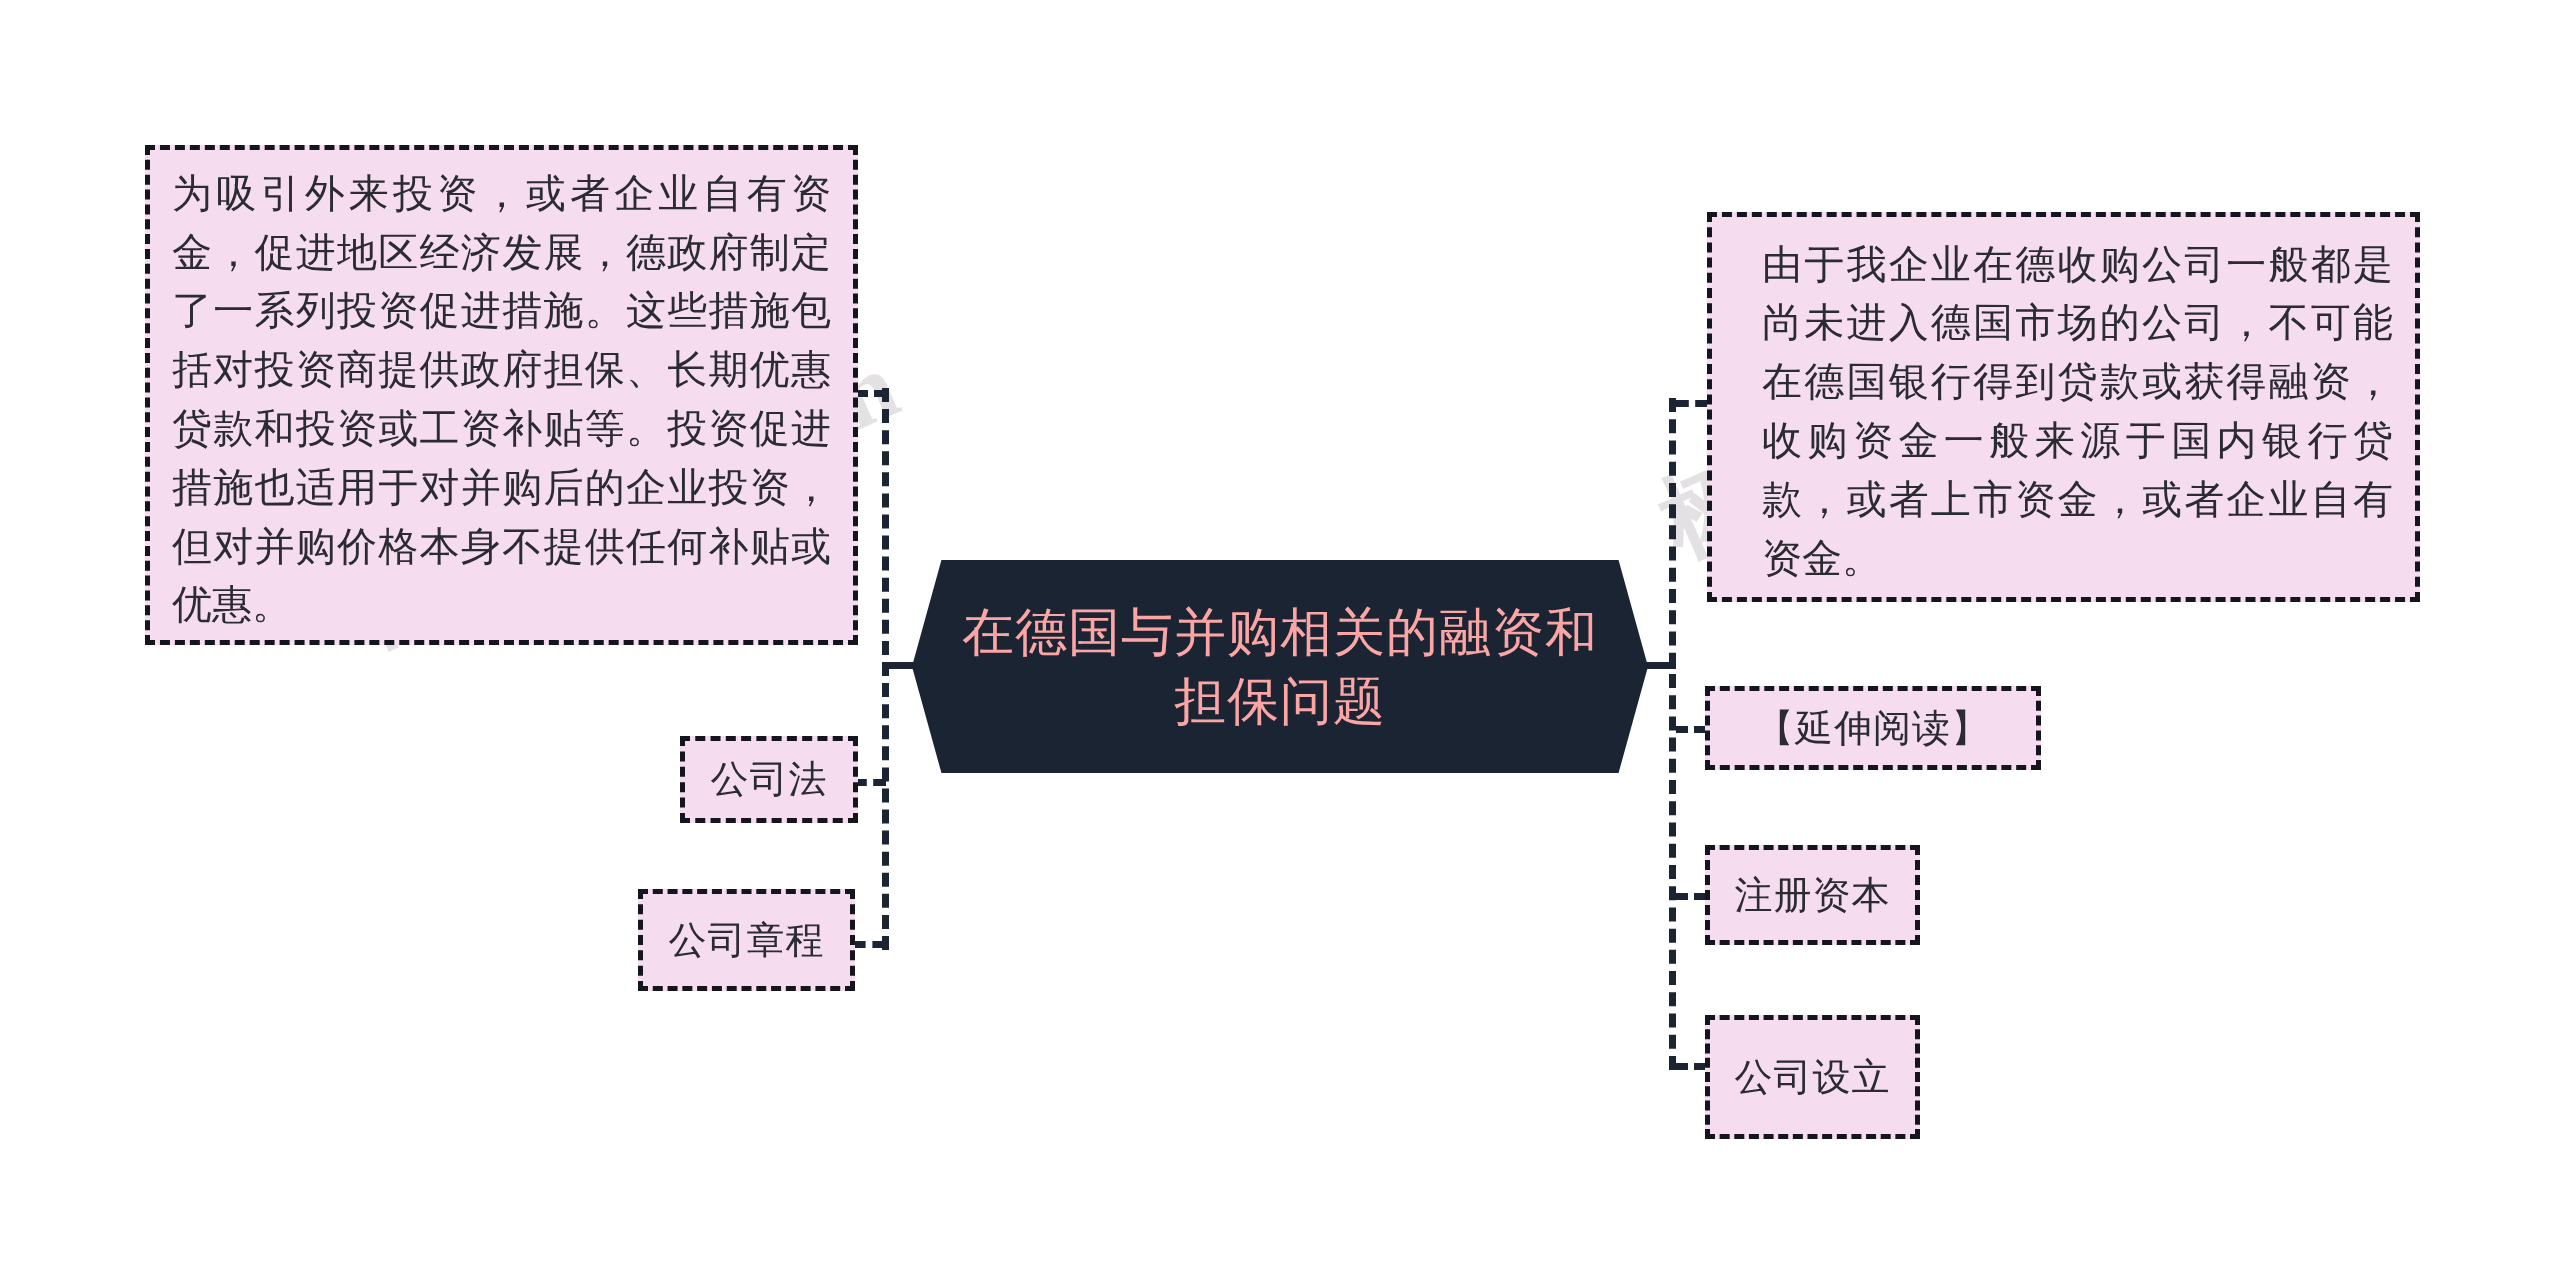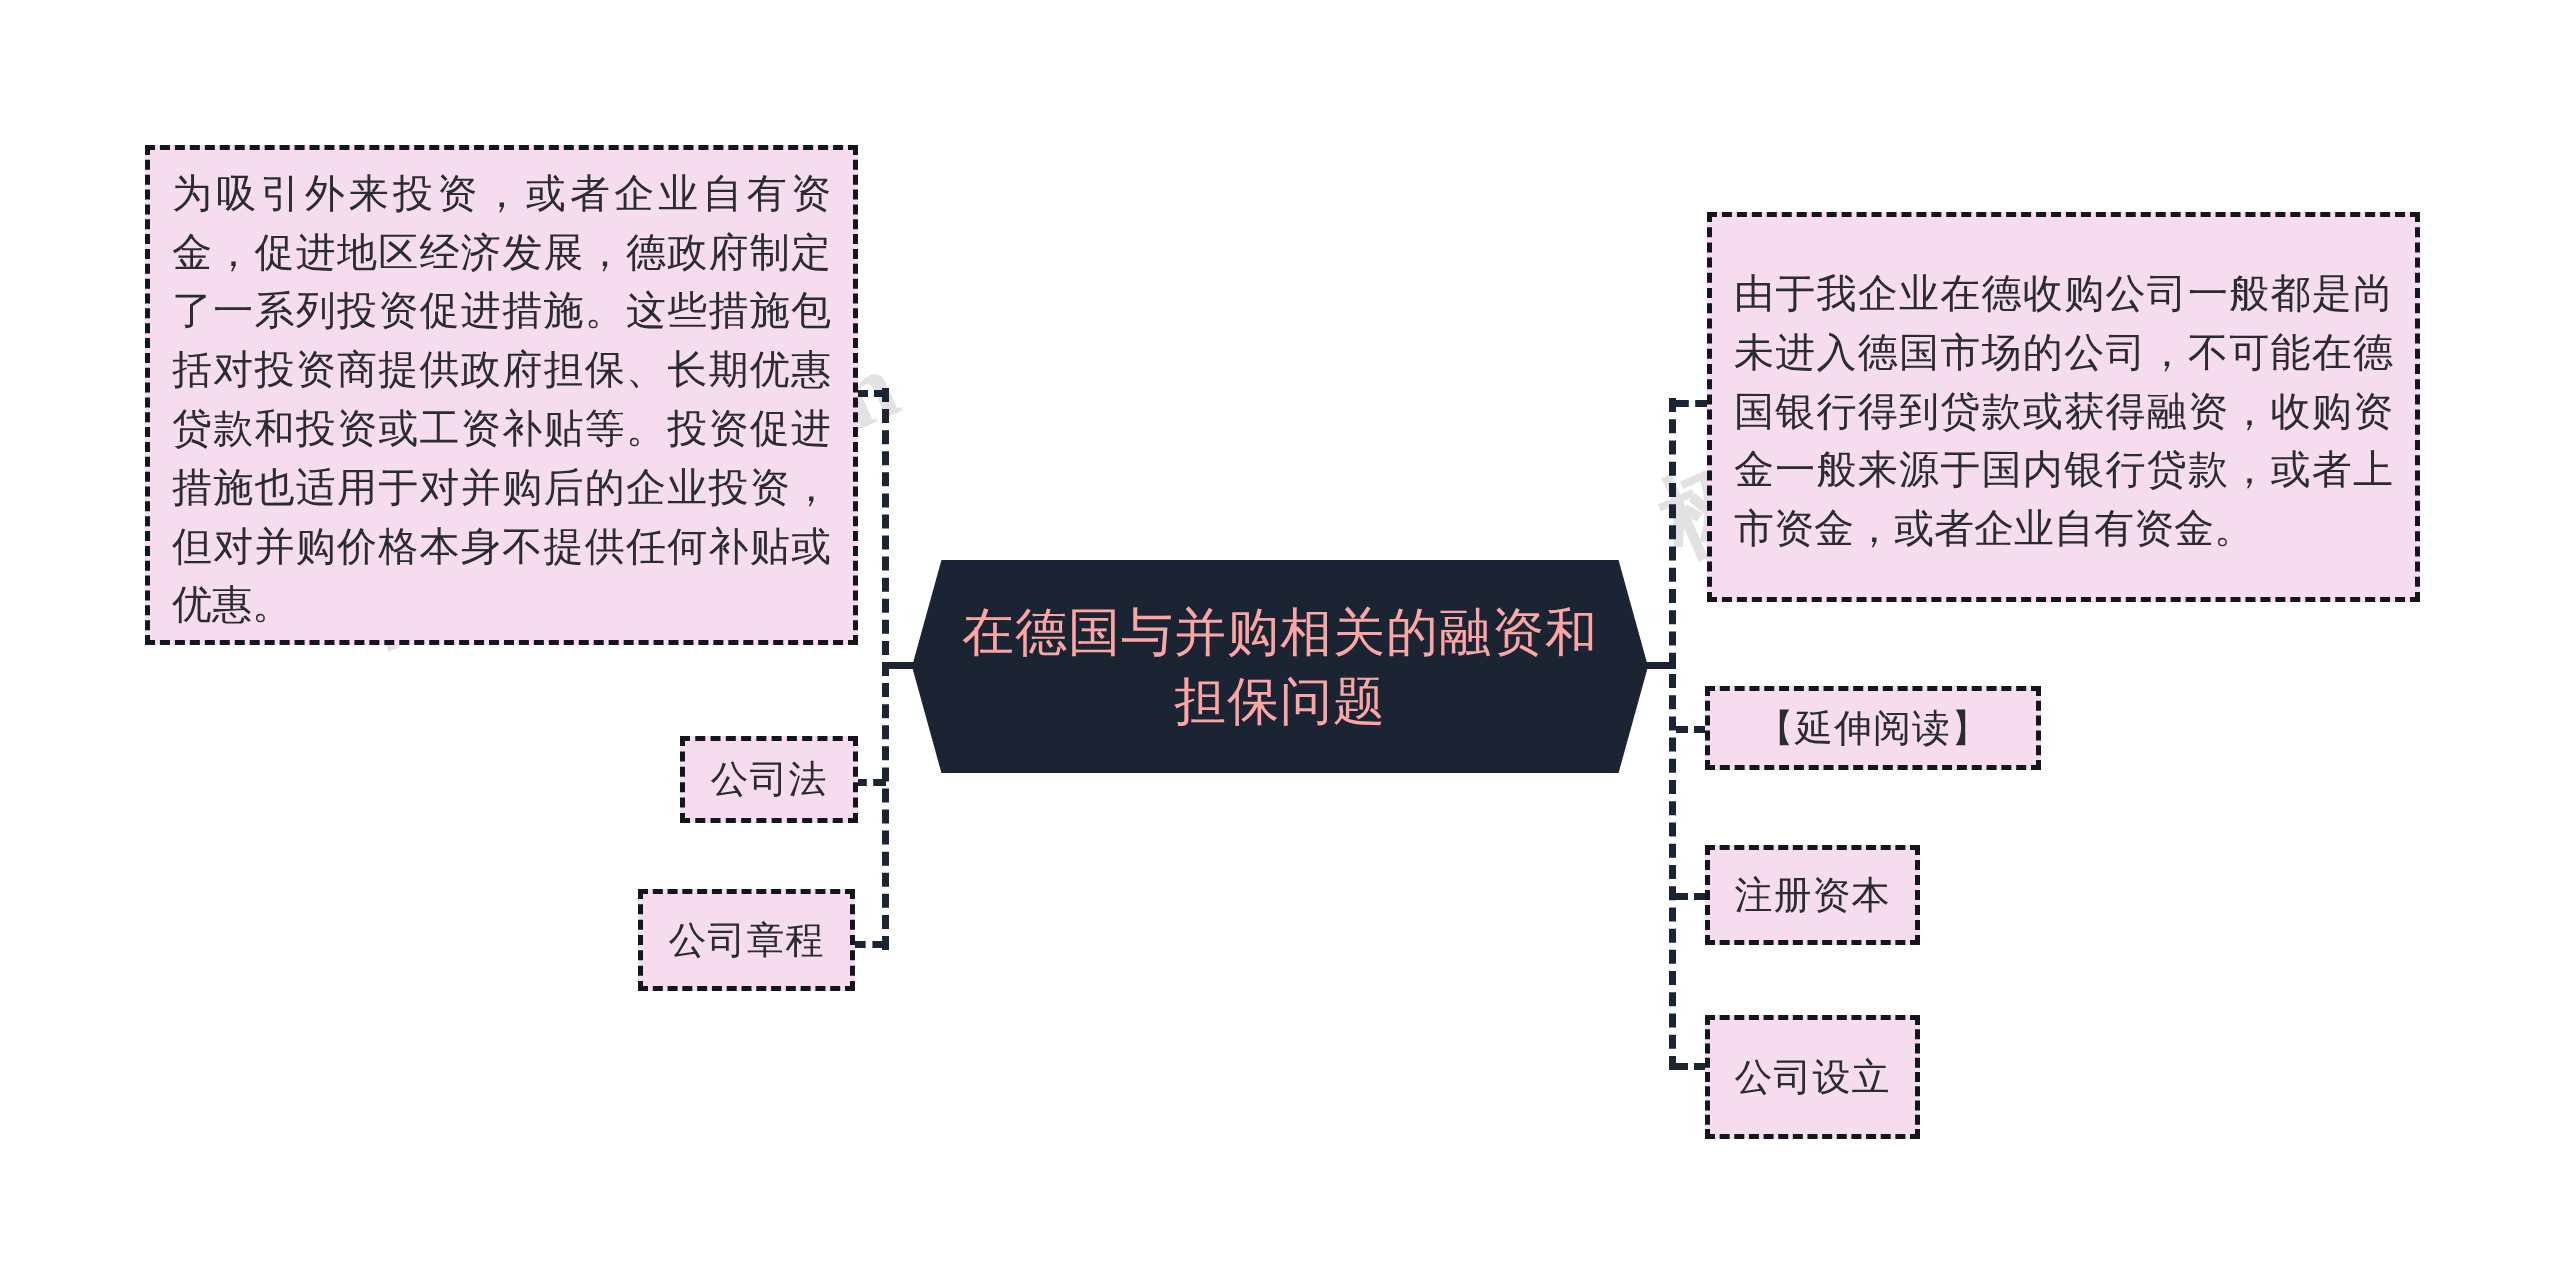--- a/index.html
+++ b/index.html
@@ -129,21 +129,21 @@
   </div>
 
   <div class="node" style="left:680px; top:736px; width:178px; height:87px;">
     <span class="node-small">公司法</span>
   </div>
 
   <div class="node" style="left:638px; top:889px; width:217px; height:102px;">
     <span class="node-small">公司章程</span>
   </div>
 
-  <div class="node" style="left:1707px; top:212px; width:713px; height:390px;">
+  <div class="node" style="left:1707px; top:212px; width:713px; height:390px;padding-left:28px;">
     <span class="node-para">由于我企业在德收购公司一般都是尚未进入德国市场的公司，不可能在德国银行得到贷款或获得融资，收购资金一般来源于国内银行贷款，或者上市资金，或者企业自有资金。</span>
   </div>
 
   <div class="node" style="left:1705px; top:686px; width:336px; height:84px;">
     <span class="node-small">【延伸阅读】</span>
   </div>
 
   <div class="node" style="left:1705px; top:845px; width:215px; height:100px;">
     <span class="node-small">注册资本</span>
   </div>

